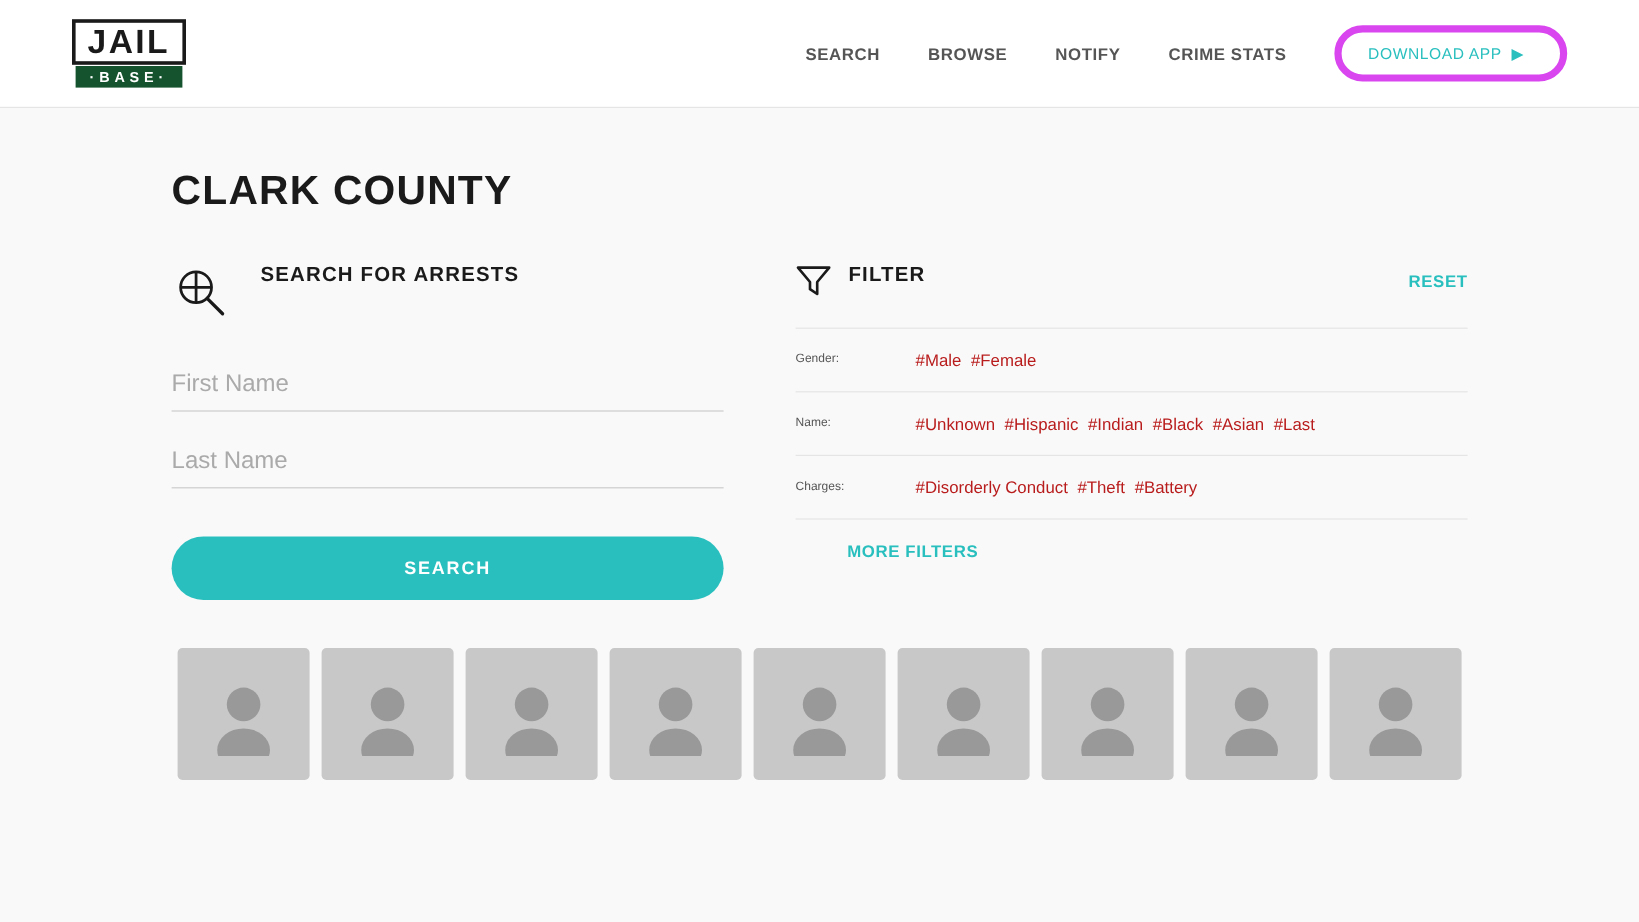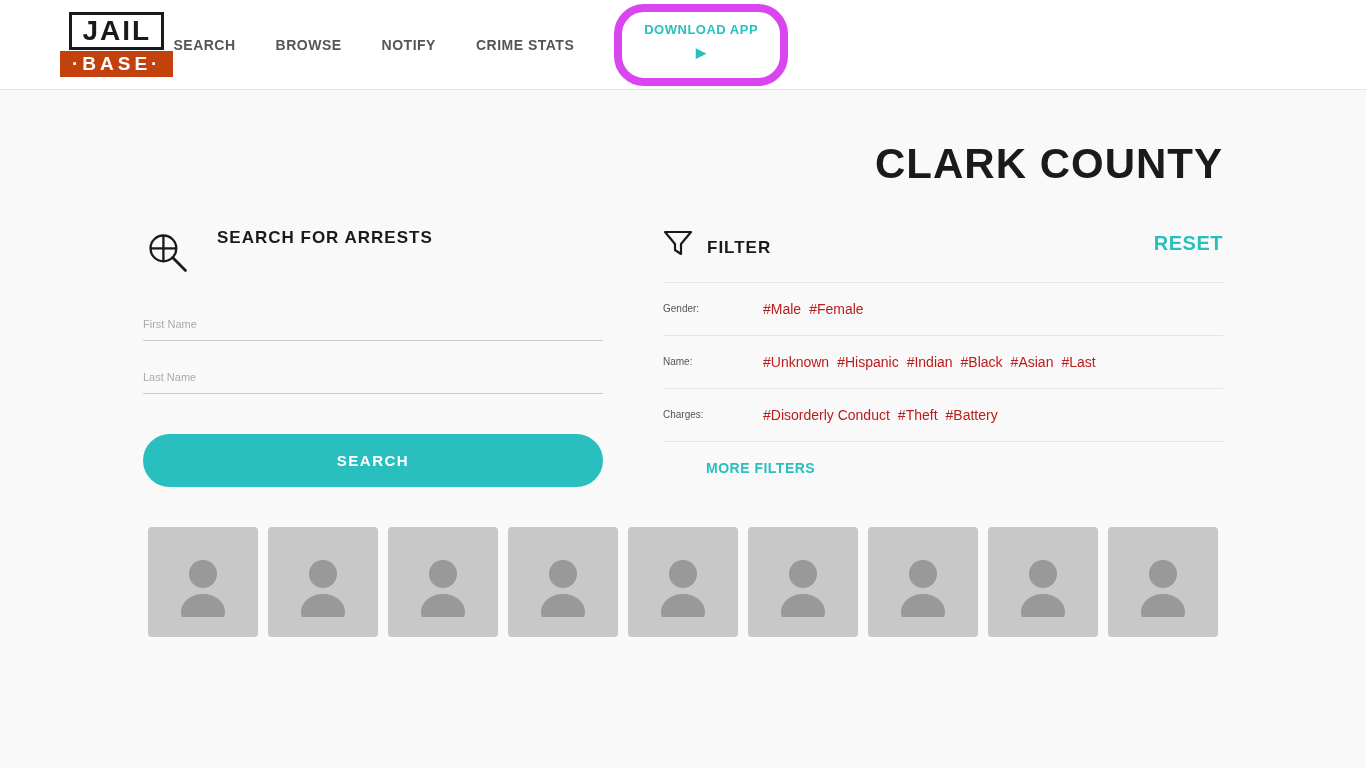--- a/index.html
+++ b/index.html
@@ -6,87 +6,85 @@
     body { font-family: Arial, Helvetica, sans-serif; background: #f9f9f9; color: #333; }
 
     
     .header {
       background: #fff;
       border-bottom: 1px solid #e5e5e5;
       padding: 0 60px;
       height: 90px;
       display: flex;
       align-items: center;
-      justify-content: flex-start;
+      justify-content: space-between;
     }
     .logo-container {
       display: flex;
       flex-direction: column;
       align-items: center;
     }
     .logo-jail {
       font-size: 28px;
       font-weight: 900;
       color: #1a1a1a;
       letter-spacing: 2px;
       border: 3px solid #1a1a1a;
       padding: 2px 10px;
       line-height: 1;
     }
     .logo-base {
-      background: #c2410c;
+      background: #14532d;
       color: #fff;
-      font-size: 19px;
+      font-size: 12px;
       font-weight: 700;
       letter-spacing: 4px;
       padding: 2px 12px;
       margin-top: 1px;
     }
     .nav {
       display: flex;
       align-items: center;
       gap: 40px;
     }
     .nav-link {
       font-size: 14px;
       font-weight: 700;
       color: #555;
       text-decoration: none;
       letter-spacing: 0.5px;
       cursor: pointer;
     }
     .download-btn {
-      border: 8px solid #d946ef;
+      border: 6px solid #d946ef;
       color: #2abfbf;
       background: transparent;
       padding: 10px 22px;
       border-radius: 30px;
       font-size: 13px;
-      font-weight: 700;
+      font-weight: 400;
       cursor: pointer;
       letter-spacing: 0.5px;
       display: flex;
       align-items: center;
       gap: 8px;
-      flex-direction: column;
     }
 
     
     .main {
       max-width: 1200px;
       margin: 0 auto;
       padding: 50px 60px;
     }
     .page-title {
-      font-size: 42px;
+      font-size: 34px;
       font-weight: 900;
       color: #1a1a1a;
       letter-spacing: 1px;
       margin-bottom: 40px;
-      text-align: right;
     }
 
     
     .two-col {
       display: flex;
       gap: 60px;
     }
     .left-col { flex: 0 0 460px; }
     .right-col { flex: 1; }
 
@@ -115,21 +113,21 @@
       letter-spacing: 1px;
     }
     .form-field {
       margin-bottom: 20px;
     }
     .form-input {
       width: 100%;
       border: none;
       border-bottom: 1.5px solid #ccc;
       padding: 10px 0;
-      font-size: 11px;
+      font-size: 20px;
       color: #333;
       background: transparent;
       outline: none;
     }
     .form-input::placeholder { color: #aaa; }
 
     .search-btn {
       width: 100%;
       background: #2abfbf;
       color: #fff;
@@ -145,36 +143,36 @@
 
     
     .filter-header {
       display: flex;
       align-items: center;
       justify-content: space-between;
       margin-bottom: 24px;
     }
     .filter-title-group {
       display: flex;
-      align-items: flex-end;
+      align-items: flex-start;
       gap: 14px;
     }
     .filter-icon {
       width: 30px;
       height: 30px;
     }
     .filter-title {
       font-size: 17px;
       font-weight: 800;
       color: #1a1a1a;
       letter-spacing: 1px;
     }
     .reset-btn {
       color: #2abfbf;
-      font-size: 20px;
+      font-size: 14px;
       font-weight: 700;
       cursor: pointer;
       border: none;
       background: none;
       letter-spacing: 0.5px;
     }
 
     .filter-row {
       display: flex;
       align-items: flex-start;

